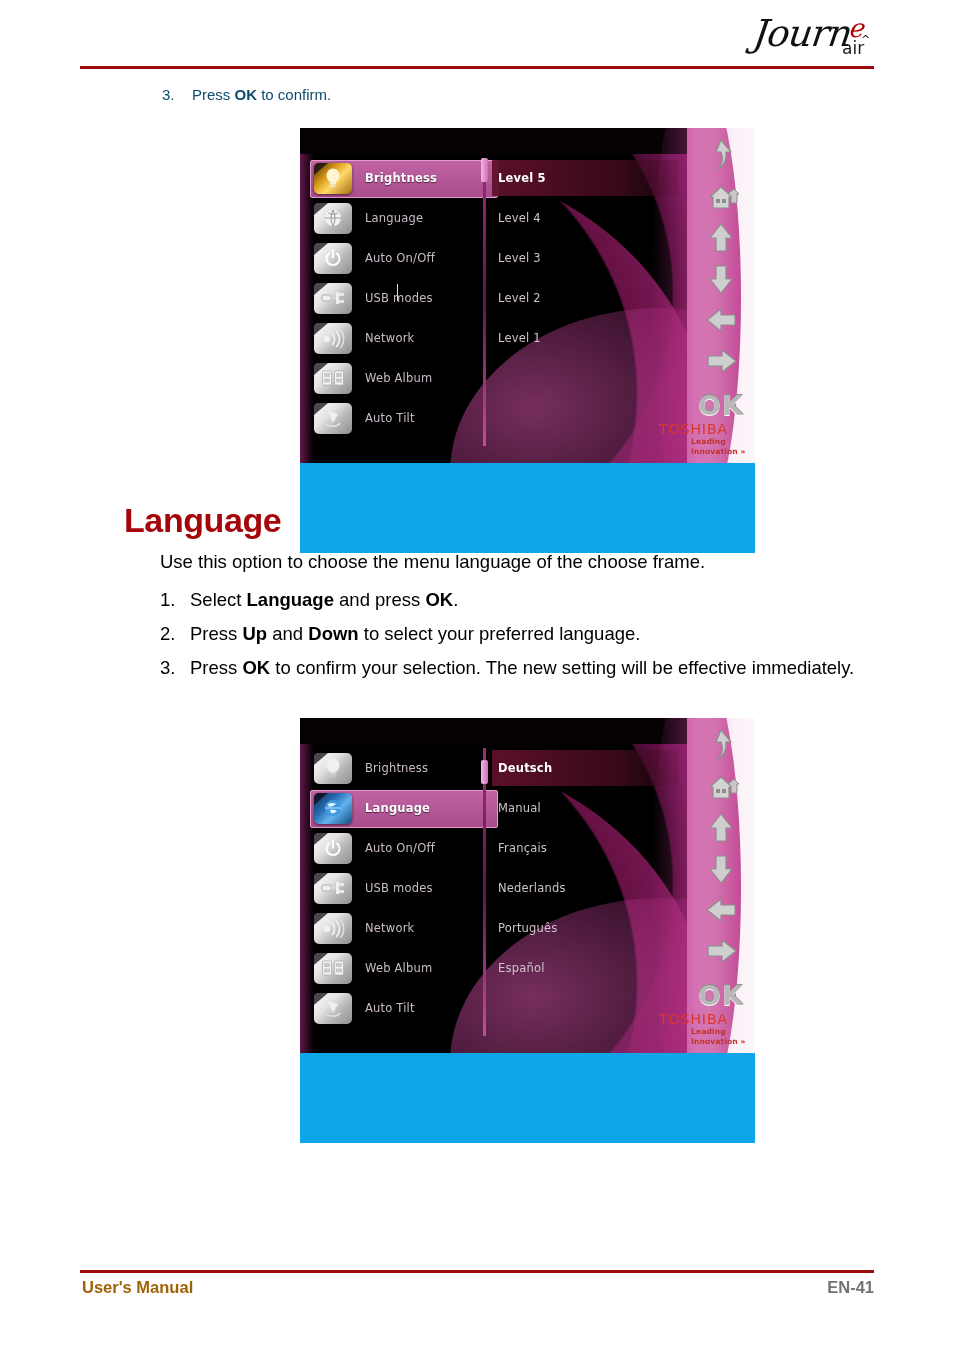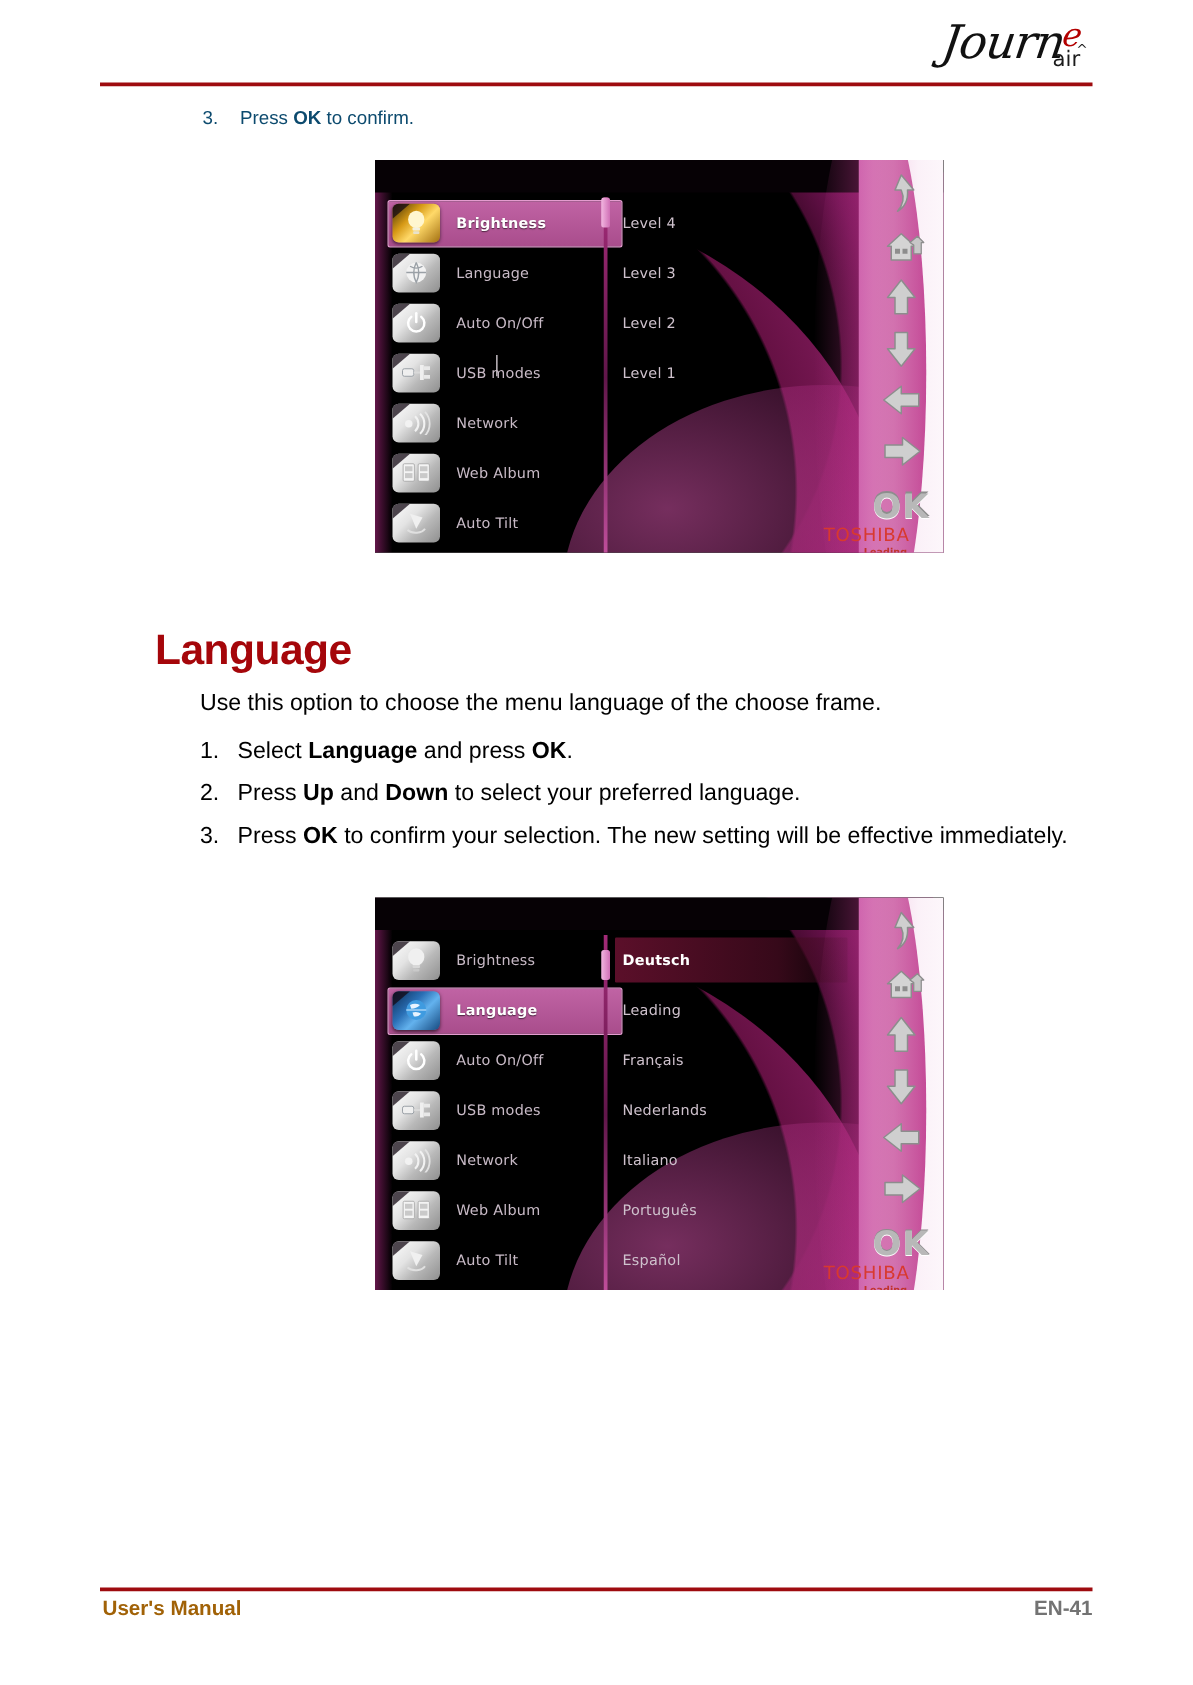--- a/index.html
+++ b/index.html
@@ -127,23 +127,23 @@
     position: absolute;
     right: 80px; top: 1278px;
     font-size: 16.5px;
     font-weight: bold;
     color: #737373;
   }
 
   
   .device-shot {
     position: absolute;
-    width: 455px; height: 314px;
+    width: 455px; height: 425px;
     overflow: hidden;
-    background: #737373;
+    background: #0ea5e9;
   }
   #shot-brightness { left: 300px; top: 128px; }
   #shot-language   { left: 300px; top: 718px; }
 
   .screen-inner {
     position: absolute;
     left: 0; top: 0;
     width: 455px; height: 335px;
     background: #090207;
     overflow: hidden;
@@ -478,20 +478,24 @@
           </svg>
         </div>
         <div class="menu-label">Auto Tilt</div>
       </div>
     </div>
 
     <div class="stem"></div>
     <div class="stem-knob" style="top:30px;"></div>
 
     <div class="value-col">
+      <div class="value-row selected">
+        <div class="value-hl"></div>
+        <div class="value-label">Level 5</div>
+      </div>
       <div class="value-row">
         <div class="value-label">Level 4</div>
       </div>
       <div class="value-row">
         <div class="value-label">Level 3</div>
       </div>
       <div class="value-row">
         <div class="value-label">Level 2</div>
       </div>
       <div class="value-row">
@@ -663,30 +667,27 @@
 
     <div class="stem"></div>
     <div class="stem-knob" style="top:42px;"></div>
 
     <div class="value-col">
       <div class="value-row selected">
         <div class="value-hl"></div>
         <div class="value-label">Deutsch</div>
       </div>
       <div class="value-row">
-        <div class="value-label">Leading</div>
+        <div class="value-label">Manual</div>
       </div>
       <div class="value-row">
         <div class="value-label">Français</div>
       </div>
       <div class="value-row">
         <div class="value-label">Nederlands</div>
-      </div>
-      <div class="value-row">
-        <div class="value-label">Italiano</div>
       </div>
       <div class="value-row">
         <div class="value-label">Português</div>
       </div>
       <div class="value-row">
         <div class="value-label">Español</div>
       </div>
     </div>
 
     <div class="nav-panel">

